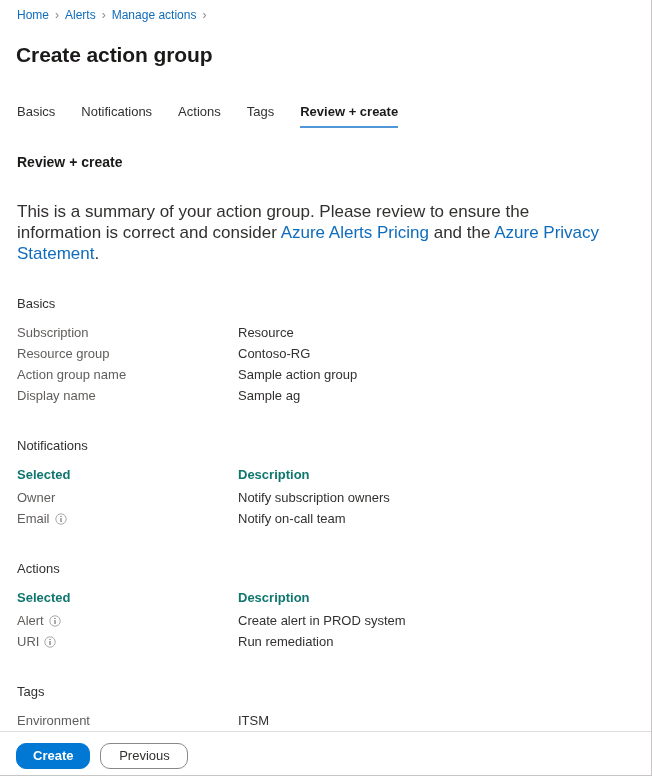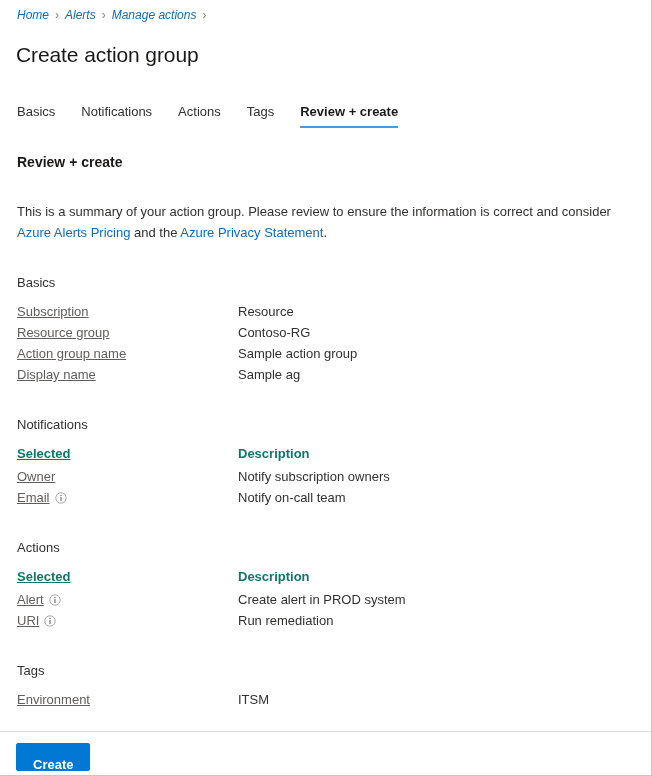--- a/index.html
+++ b/index.html
@@ -29,36 +29,35 @@
     left: 17px;
     font-size: 12px;
     line-height: 16px;
     color: #605e5c;
     white-space: nowrap;
   }
   .breadcrumb a {
     color: #0f6cbd;
     text-decoration: none;
     cursor: pointer;
-    font-style: italic;
   }
   .crumb-sep {
     color: #8a8886;
     margin: 0 6px;
     font-size: 12px;
   }
 
   
   .page-title {
     position: absolute;
     top: 27px;
     left: 16px;
     font-size: 21px;
     line-height: 28px;
-    font-weight: 400;
+    font-weight: 700;
     color: #1b1a19;
     letter-spacing: -0.1px;
   }
 
   
   .tabs {
     position: absolute;
     top: 103px;
     left: 17px;
     display: flex;
@@ -99,21 +98,21 @@
   .section-title {
     font-size: 14px;
     line-height: 20px;
     font-weight: 600;
     color: #1b1a19;
     margin: 0 0 0 17px;
   }
   .intro {
     margin: 29px 17px 0 17px;
     width: 600px;
-    font-size: 13px;
+    font-size: 17px;
     line-height: 21px;
     color: #323130;
   }
   .intro a {
     color: #0f6cbd;
     text-decoration: none;
     cursor: pointer;
   }
 
   .group { margin-top: 31px; }
@@ -131,21 +130,20 @@
     height: 21px;
     font-size: 13px;
     line-height: 21px;
   }
   .cell-label {
     width: 221px;
     flex: 0 0 221px;
     color: #605e5c;
     display: flex;
     align-items: center;
-    text-decoration: underline;
   }
   .cell-value {
     color: #323130;
   }
   .row.header .cell-label,
   .row.header .cell-value {
     font-weight: 700;
     color: #0f766e;
   }
   .row.header { margin-bottom: 2px; }
@@ -177,23 +175,23 @@
     top: 743px;
     display: flex;
     align-items: center;
   }
   .btn {
     font-family: "Liberation Sans", sans-serif;
     font-size: 13px;
     line-height: 16px;
     height: 26px;
     box-sizing: border-box;
-    padding: 13px 16px;
-    cursor: pointer;
-    border-radius: 2px;
+    padding: 4px 16px;
+    cursor: pointer;
+    border-radius: 10px;
     white-space: nowrap;
   }
   .btn-primary {
     background: #0078d4;
     color: #ffffff;
     border: 1px solid #0078d4;
     font-weight: 600;
     min-width: 74px;
     text-align: center;
   }
@@ -326,15 +324,16 @@
           <div class="cell-value">ITSM</div>
         </div>
       </div>
     </div>
 
   </div>
 
   <div class="footer-divider"></div>
   <div class="footer">
     <button class="btn btn-primary">Create</button>
+    <button class="btn btn-secondary">Previous</button>
   </div>
 
 </div>
 
 </body></html>

